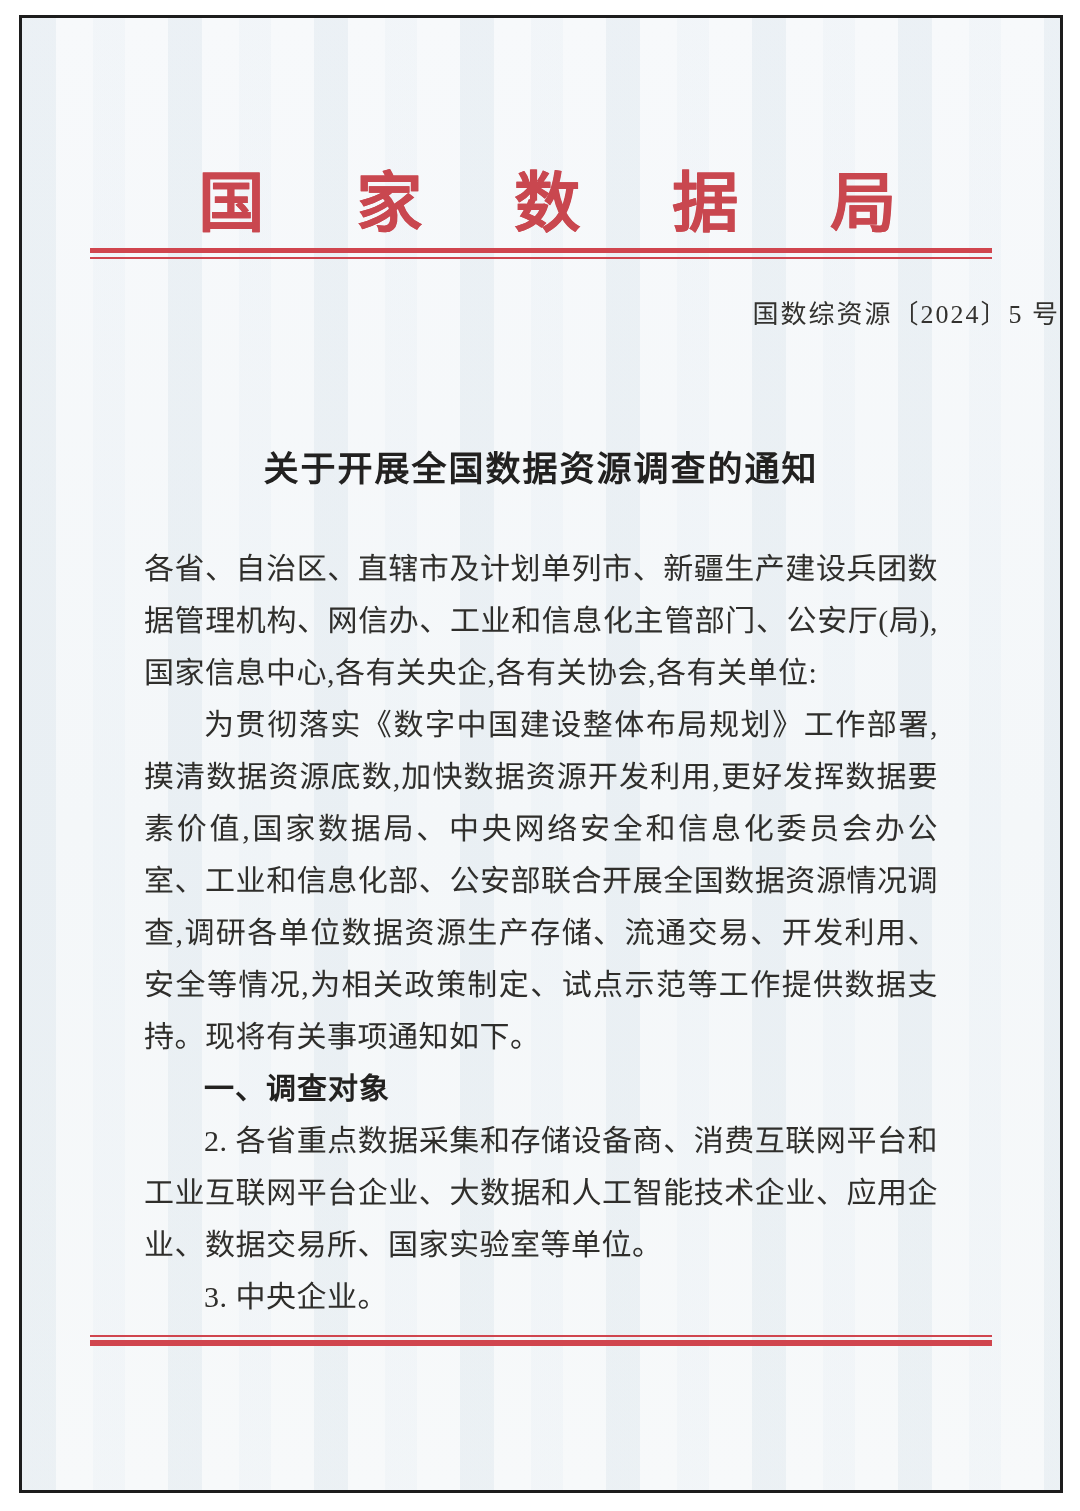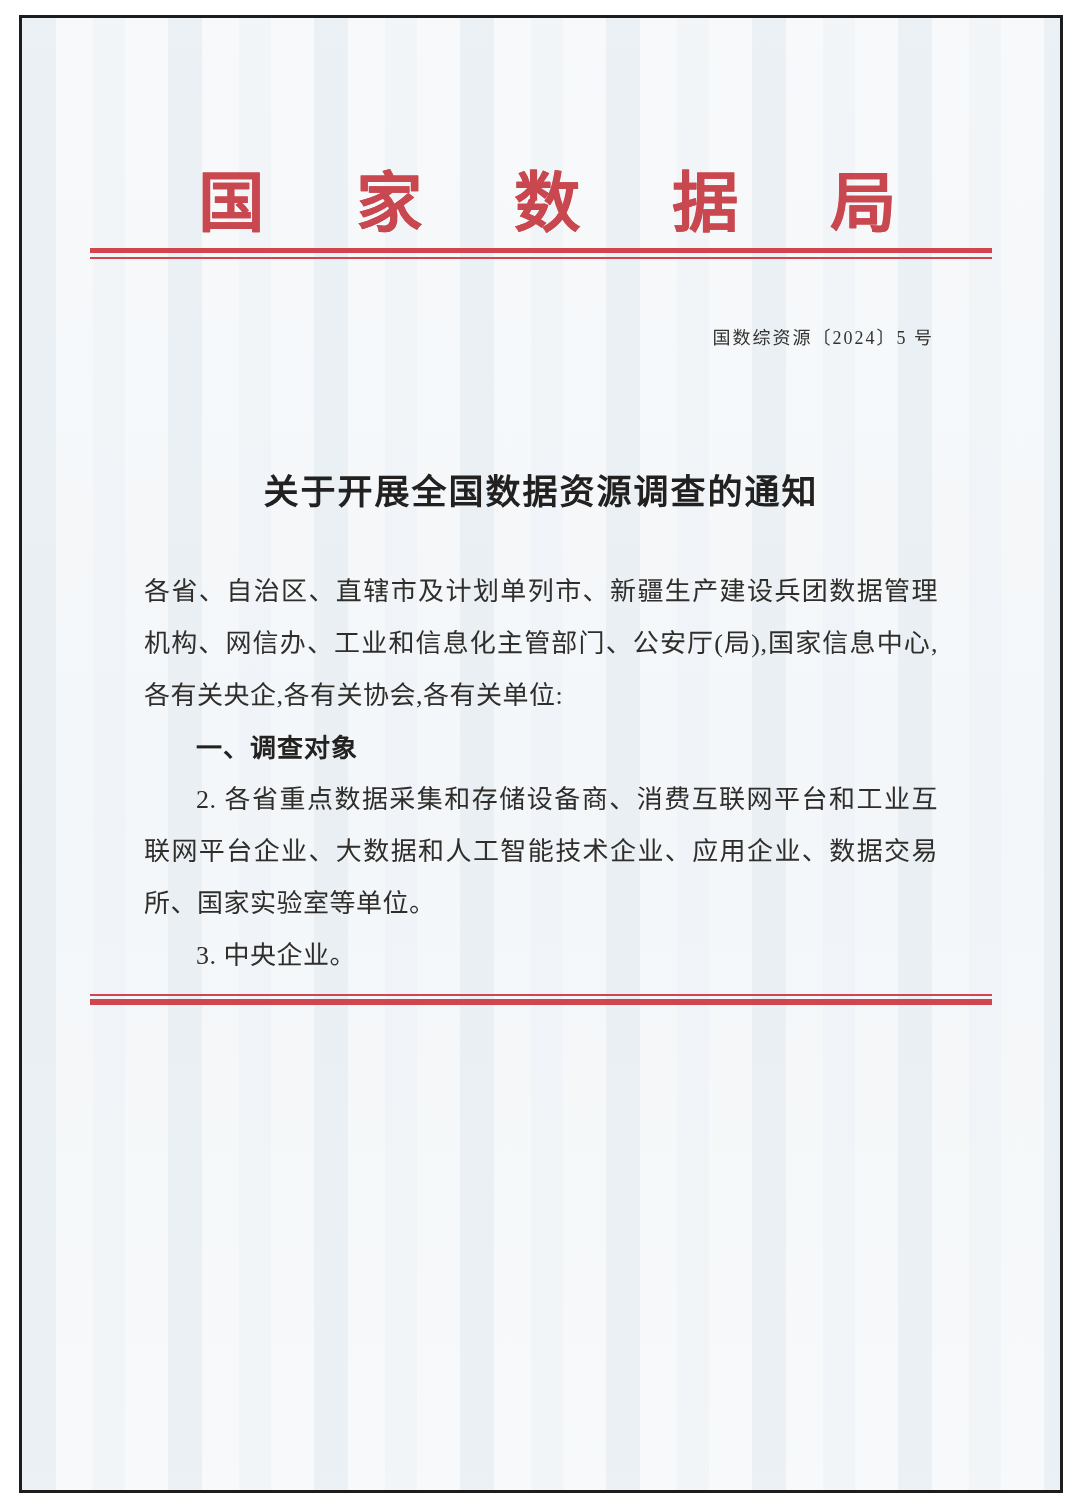--- a/index.html
+++ b/index.html
@@ -61,24 +61,23 @@
   }
   .rule-bottom {
     margin-top: 12px;
     height: 3px;
     border-top: 2px solid var(--rule-red, #d0454e);
     border-bottom: 6px solid var(--rule-red, #d0454e);
   }
 
   
   .doc-number {
-    margin-top: 63px;
+    margin-top: 40px;
     text-align: right;
-    padding-right: 126px;
-    font-size: 18px;
+    font-size: 26px;
     line-height: 32px;
     letter-spacing: 2px;
     color: #33322f;
   }
 
   
   .title {
     margin: 116px 0 0 0;
     text-align: center;
     font-size: 35px;
@@ -87,21 +86,21 @@
     letter-spacing: 2px;
     color: #222120;
     font-family: "Liberation Serif", serif;
   }
 
   
   .body-text {
     margin-top: 50px;
     padding: 0 122px;
     color: #2f2e2b;
-    font-size: 26px;
+    font-size: 30px;
     line-height: 52px;
     letter-spacing: 0.5px;
     text-align: justify;
   }
   .body-text p {
     margin: 0;
     text-indent: 2em;
   }
   .body-text p.no-indent {
     text-indent: 0;
@@ -121,20 +120,21 @@
   <div class="masthead">国家数据局</div>
 
   <div class="rule rule-top"></div>
 
   <div class="doc-number">国数综资源〔2024〕5 号</div>
 
   <h1 class="title">关于开展全国数据资源调查的通知</h1>
 
   <div class="body-text">
     <p class="no-indent">各省、自治区、直辖市及计划单列市、新疆生产建设兵团数据管理机构、网信办、工业和信息化主管部门、公安厅(局),国家信息中心,各有关央企,各有关协会,各有关单位:</p>
+    <p>为贯彻落实《数字中国建设整体布局规划》工作部署,摸清数据资源底数,加快数据资源开发利用,更好发挥数据要素价值,国家数据局、中央网络安全和信息化委员会办公室、工业和信息化部、公安部联合开展全国数据资源情况调查,调研各单位数据资源生产存储、流通交易、开发利用、安全等情况,为相关政策制定、试点示范等工作提供数据支持。现将有关事项通知如下。</p>
     <p class="section-heading">一、调查对象</p>
     <p>2. 各省重点数据采集和存储设备商、消费互联网平台和工业互联网平台企业、大数据和人工智能技术企业、应用企业、数据交易所、国家实验室等单位。</p>
     <p>3. 中央企业。</p>
   </div>
 
   <div class="rule rule-bottom"></div>
 
 </div>
 
 </body></html>

